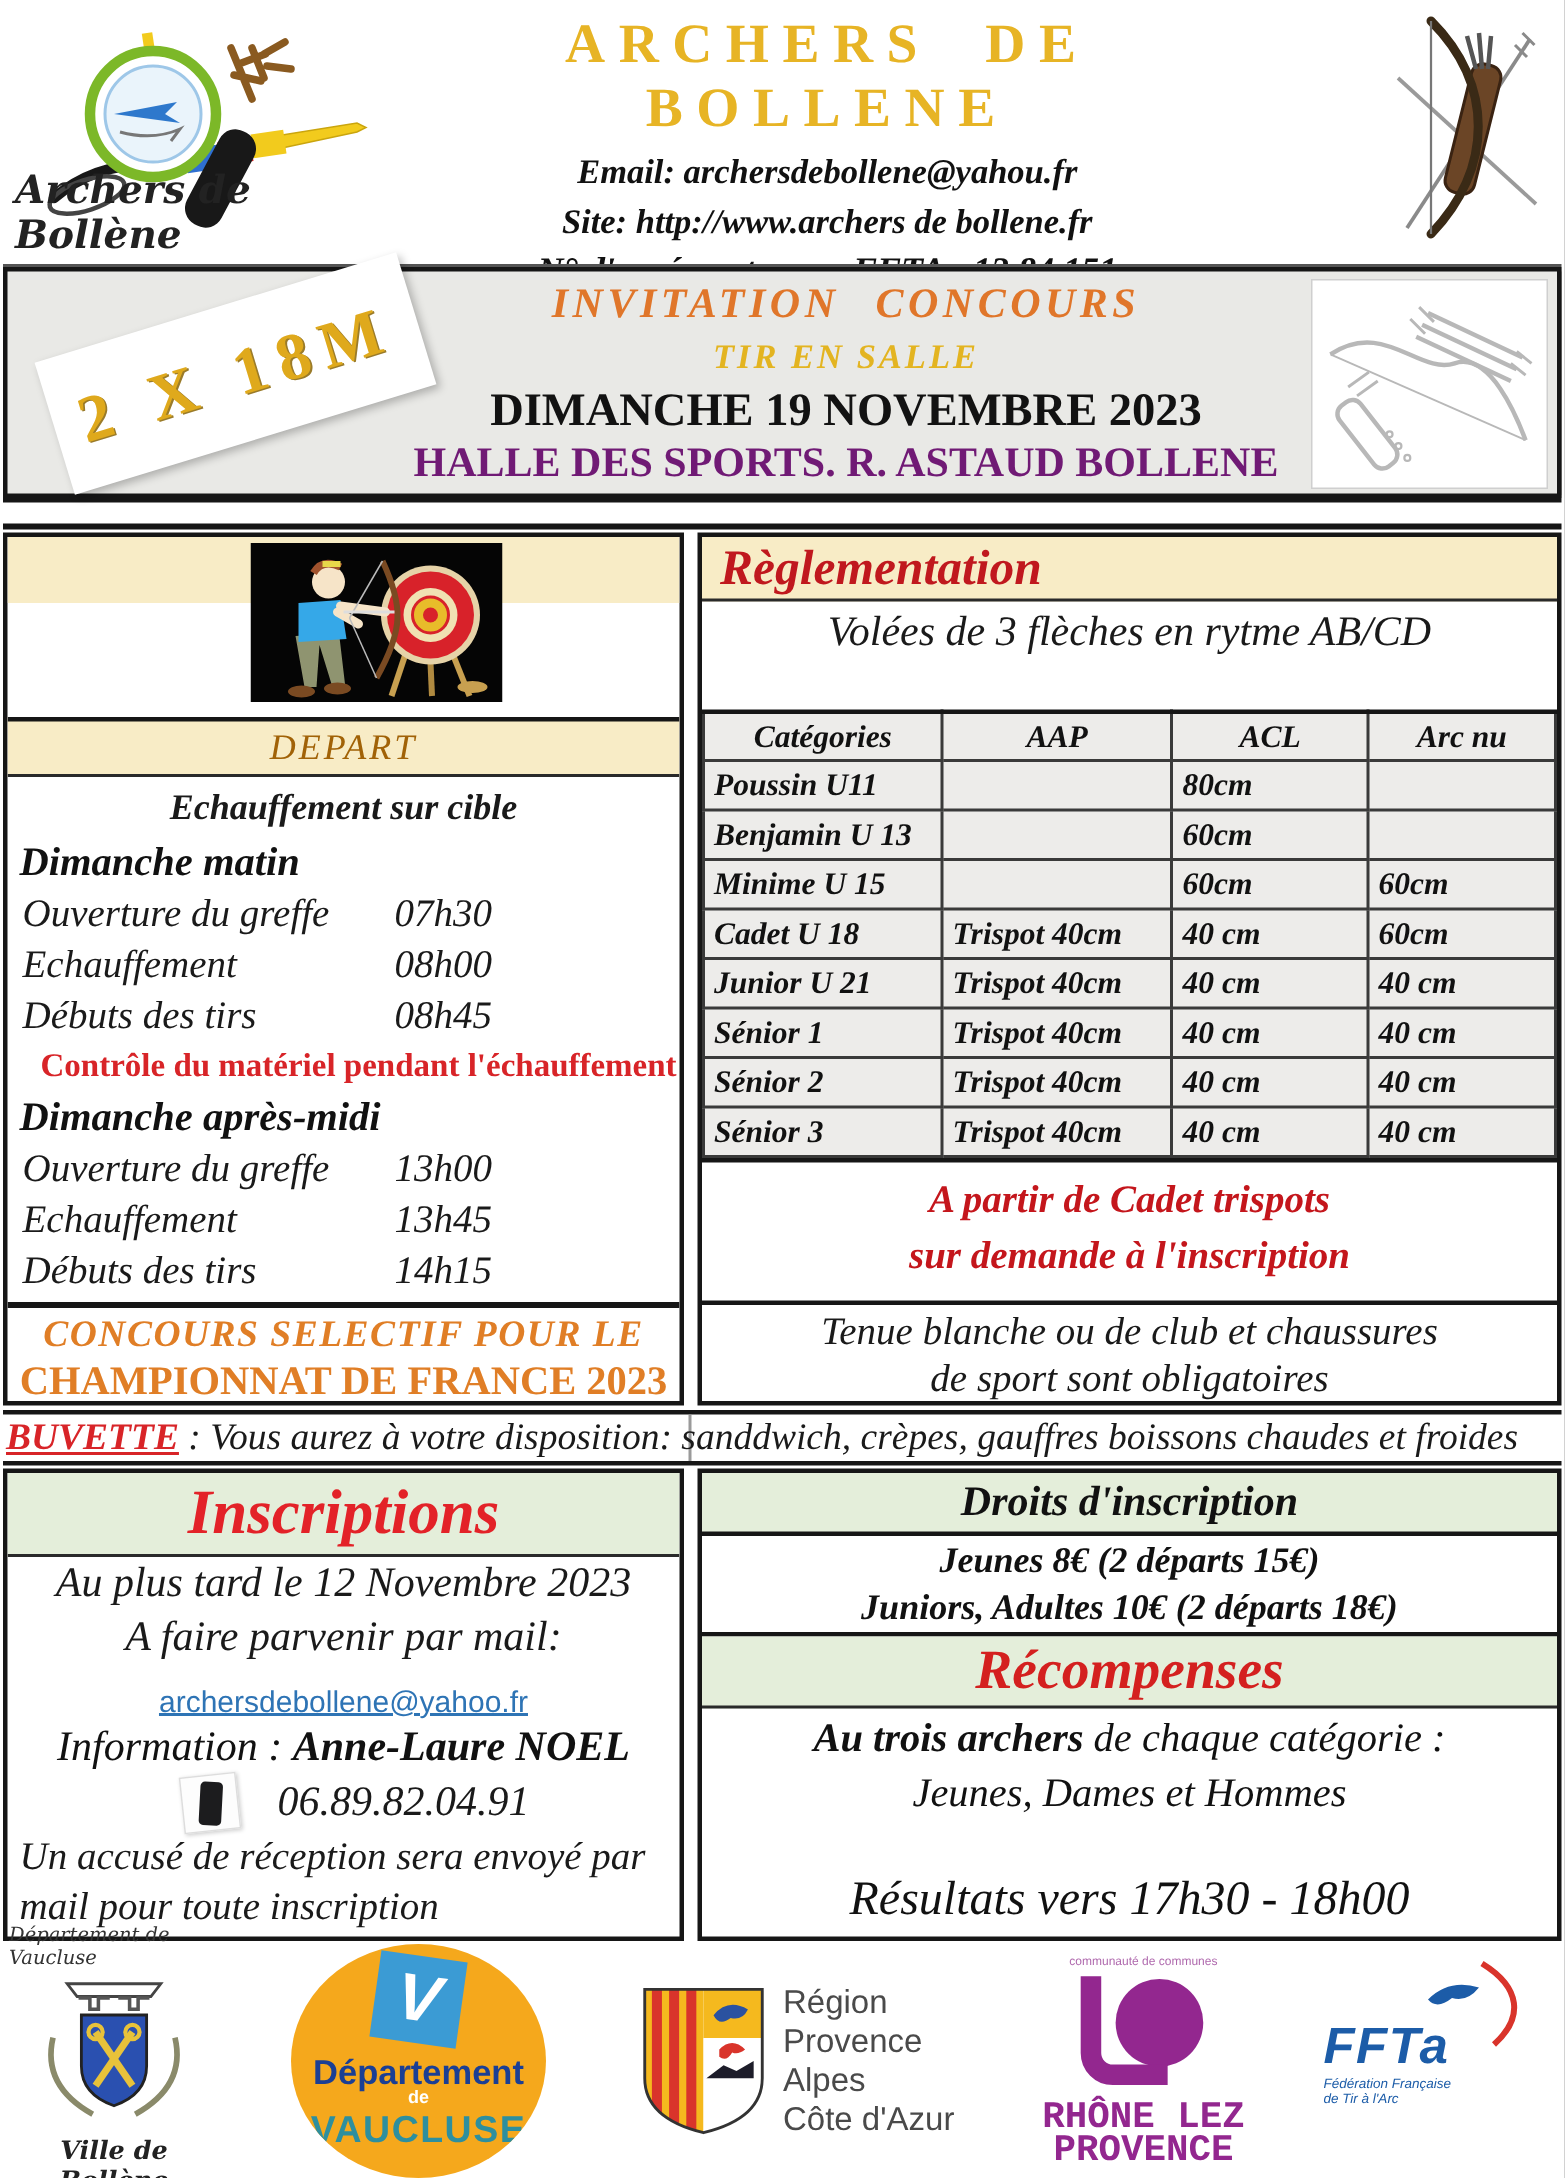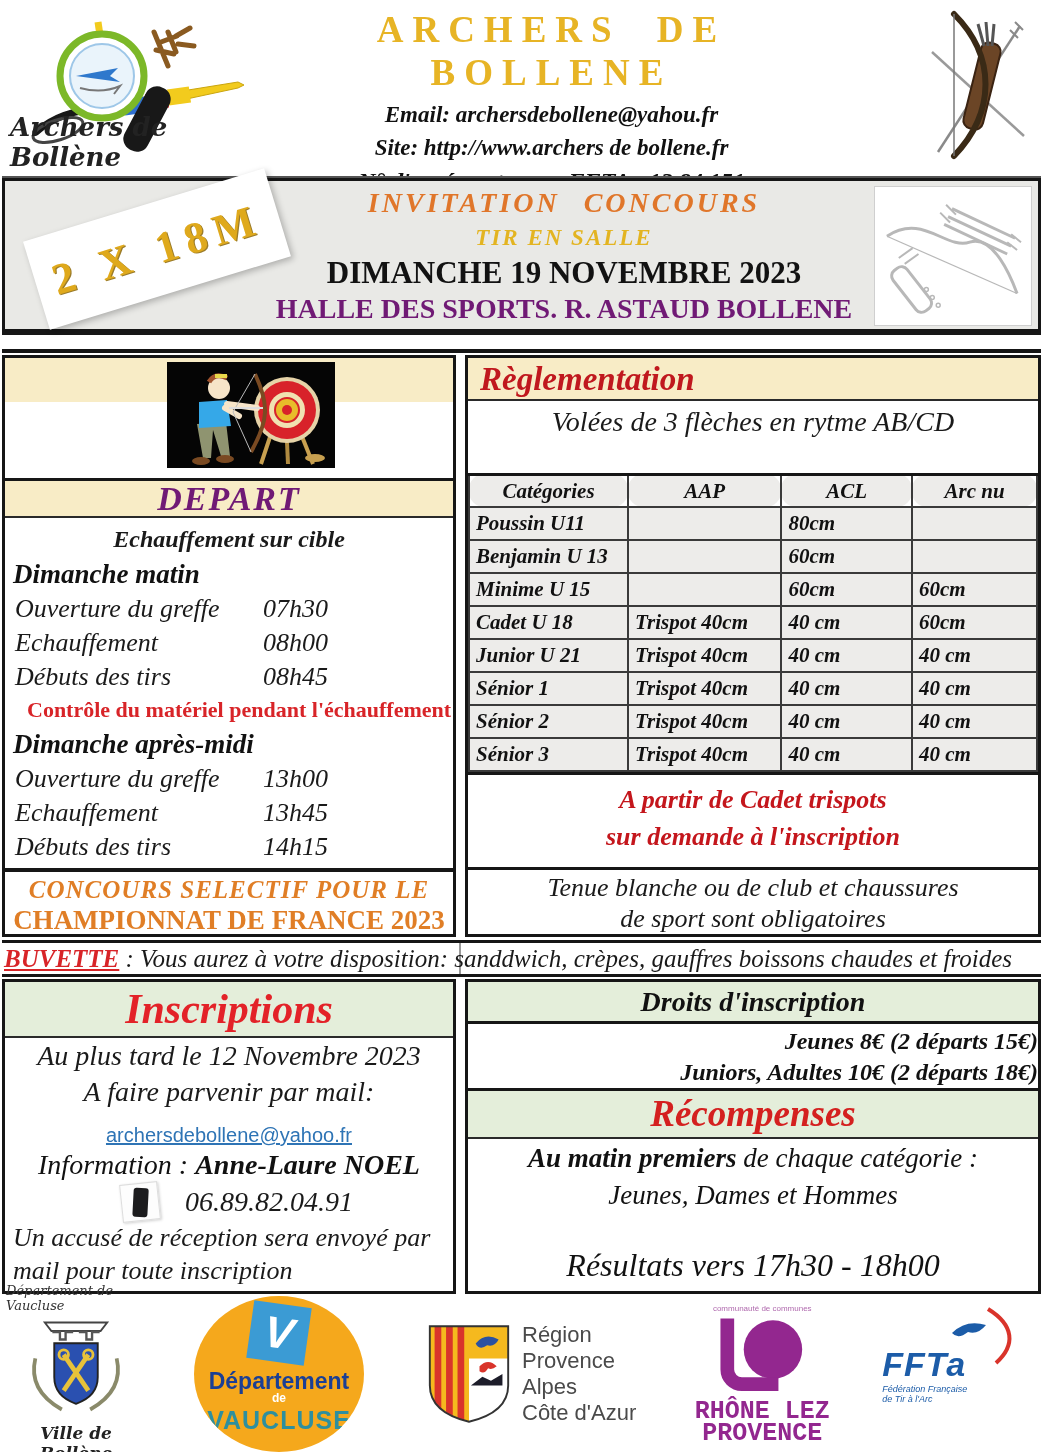--- a/index.html
+++ b/index.html
@@ -38,40 +38,40 @@
   .colR { flex:1; border:3px solid #161616; display:flex; flex-direction:column; overflow:hidden; background:#fff; }
 
   .band-cream { background:#F8ECC6; }
   .band-green { background:#E4EEDA; }
 
   
   .img-strip { height:44px; }
   .archer-wrap { position:relative; height:76px; }
   .archer-img { position:absolute; left:162px; top:-40px; width:168px; height:106px; }
   .depart-band { height:40px; border-top:3px solid #161616; border-bottom:2px solid #2a2a2a; text-align:center; }
-  .depart-title { font-size:34px; font-weight:bold; font-style:italic; color:#701a75; line-height:36px; letter-spacing:2px; }
+  .depart-title { font-size:24px; font-weight:normal; font-style:italic; color:#a16207; line-height:36px; letter-spacing:2px; }
   .sched { flex:1; padding-top:4px; }
   .sched-center { text-align:center; font-weight:bold; font-style:italic; font-size:24px; color:#1a1a1a; line-height:34px; }
   .day-label { font-weight:bold; font-style:italic; font-size:27px; color:#111; padding-left:8px; line-height:36px; }
   .sched-row { display:flex; padding-left:10px; line-height:34px; }
   .sched-label { width:248px; font-style:italic; font-size:26px; color:#1a1a1a; }
   .sched-time { font-style:italic; font-size:26px; color:#1a1a1a; }
   .control-note { color:#D82428; font-weight:bold; font-size:22px; padding-left:22px; line-height:32px; }
   .selectif-box { border-top:4px solid #161616; height:66px; text-align:center; padding-top:3px; }
   .selectif-l1 { font-style:italic; font-weight:bold; font-size:25px; letter-spacing:1px; color:#E07E26; line-height:30px; }
   .selectif-l2 { font-weight:bold; font-size:27px; color:#E07E26; line-height:31px; }
 
   
   .regl-band { height:44px; border-bottom:2px solid #2a2a2a; }
   .regl-title { font-size:33px; font-weight:bold; font-style:italic; color:#C0181E; padding:3px 0 0 12px; }
   .regl-sub-area { height:74px; }
   .regl-sub { text-align:center; font-style:italic; font-size:28px; color:#1a1a1a; line-height:42px; }
   table.cats { border-collapse:collapse; width:100%; border-top:3px solid #161616; }
   table.cats th, table.cats td { border:2px solid #3a3a3a; background:#EDECEA; font-weight:bold; font-style:italic; font-size:21px; color:#111; height:33px; padding:0 6px; }
-  table.cats th { text-align:center;border-radius:15px; }
+  table.cats th { text-align:center; }
   table.cats td { text-align:left; }
   .trispot-box { border-top:3px solid #161616; height:97px; text-align:center; padding-top:6px; }
   .trispot-line { color:#C4161C; font-weight:bold; font-style:italic; font-size:26px; line-height:37px; }
   .tenue-box { border-top:3px solid #161616; flex:1; text-align:center; padding-top:2px; }
   .tenue-line { font-style:italic; font-size:26px; color:#1a1a1a; line-height:31px; }
 
   
   .buvette { margin:3px 2px 2px; border-top:3px solid #161616; border-bottom:3px solid #161616; height:37px; position:relative; padding-left:2px; overflow:hidden; }
   .buv-line { position:absolute; left:457px; top:0; bottom:0; width:2px; background:#9a9a9a; }
   .buv-text { position:relative; z-index:1; font-style:italic; font-size:25px; color:#1a1a1a; line-height:31px; white-space:nowrap; }
@@ -89,21 +89,21 @@
   .phone-row { display:flex; align-items:center; padding-left:116px; height:42px; }
   .phone-icon { width:38px; height:38px; background:#fdfdfd; border:1px solid #ddd; box-shadow:1px 1px 3px rgba(0,0,0,.2); transform:rotate(-6deg); position:relative; }
   .phone-icon .slab { position:absolute; left:11px; top:4px; width:15px; height:29px; background:#1c1c1e; border-radius:3px; transform:rotate(9deg); }
   .phone-num { font-style:italic; font-size:28px; color:#1a1a1a; margin-left:26px; }
   .insc-note { font-style:italic; font-size:26px; color:#1a1a1a; padding-left:8px; line-height:33px; }
   .insc-lic { text-align:center; font-style:italic; font-size:24px; color:#1a1a1a; line-height:31px; }
 
   
   .droits-band { height:42px; border-bottom:3px solid #161616; text-align:center; }
   .droits-title { font-weight:bold; font-style:italic; font-size:28px; color:#111; line-height:40px; }
-  .fees { height:67px; border-bottom:3px solid #161616; text-align:right; padding-top:2px; }
+  .fees { height:67px; border-bottom:3px solid #161616; text-align:center; padding-top:2px; }
   .fee-line { font-weight:bold; font-style:italic; font-size:24px; color:#111; line-height:31px; }
   .recomp-band { height:48px; border-bottom:2px solid #2a2a2a; text-align:center; }
   .recomp-title { font-weight:bold; font-style:italic; font-size:37px; color:#D4201F; line-height:46px; }
   .recomp-l1 { text-align:center; font-size:27px; color:#111; line-height:38px; }
   .recomp-l1 .b { font-weight:bold; font-style:italic; }
   .recomp-l1 .i { font-style:italic; }
   .recomp-l2 { text-align:center; font-style:italic; font-size:27px; color:#111; line-height:36px; }
   .recomp-res { text-align:center; font-style:italic; font-size:32px; color:#111; margin-top:34px; }
 
   
@@ -375,21 +375,21 @@
       <div class="droits-band band-green">
         <div class="droits-title">Droits d'inscription</div>
       </div>
       <div class="fees">
         <div class="fee-line">Jeunes 8€ (2 départs 15€)</div>
         <div class="fee-line">Juniors, Adultes 10€ (2 départs 18€)</div>
       </div>
       <div class="recomp-band band-green">
         <div class="recomp-title">Récompenses</div>
       </div>
-      <div class="recomp-l1"><span class="b">Au matin premiers</span><span class="i"> de chaque catégorie :</span></div>
+      <div class="recomp-l1"><span class="b">Au trois archers</span><span class="i"> de chaque catégorie :</span></div>
       <div class="recomp-l2">Jeunes, Dames et Hommes</div>
       <div class="recomp-res">Résultats vers 17h30 - 18h00</div>
     </div>
   </div>
 
   <div class="footer">
     <div class="flogo bollene-block">
       <div class="script-sm">Département de Vaucluse</div>
       <svg viewBox="0 0 110 112" style="width:104px;height:106px;">
         <path d="M22 10 h66 l-7 9 h-52 z" fill="#fff" stroke="#444" stroke-width="2"></path>

